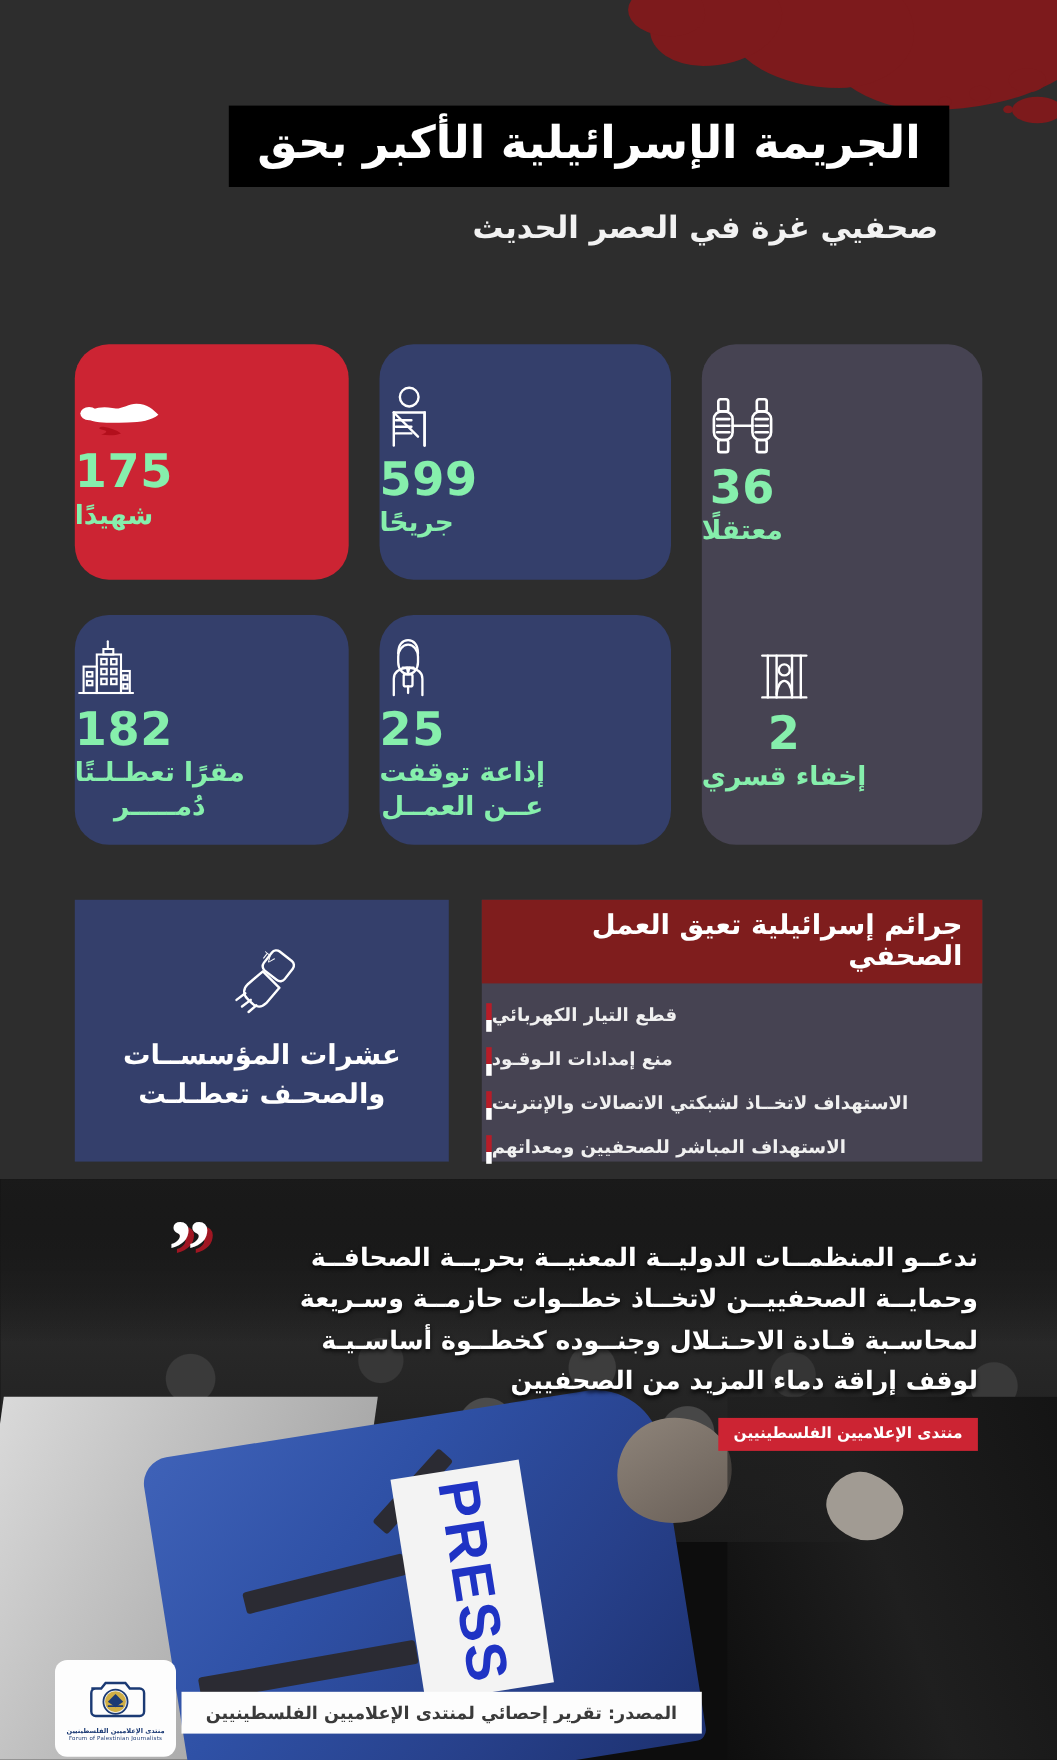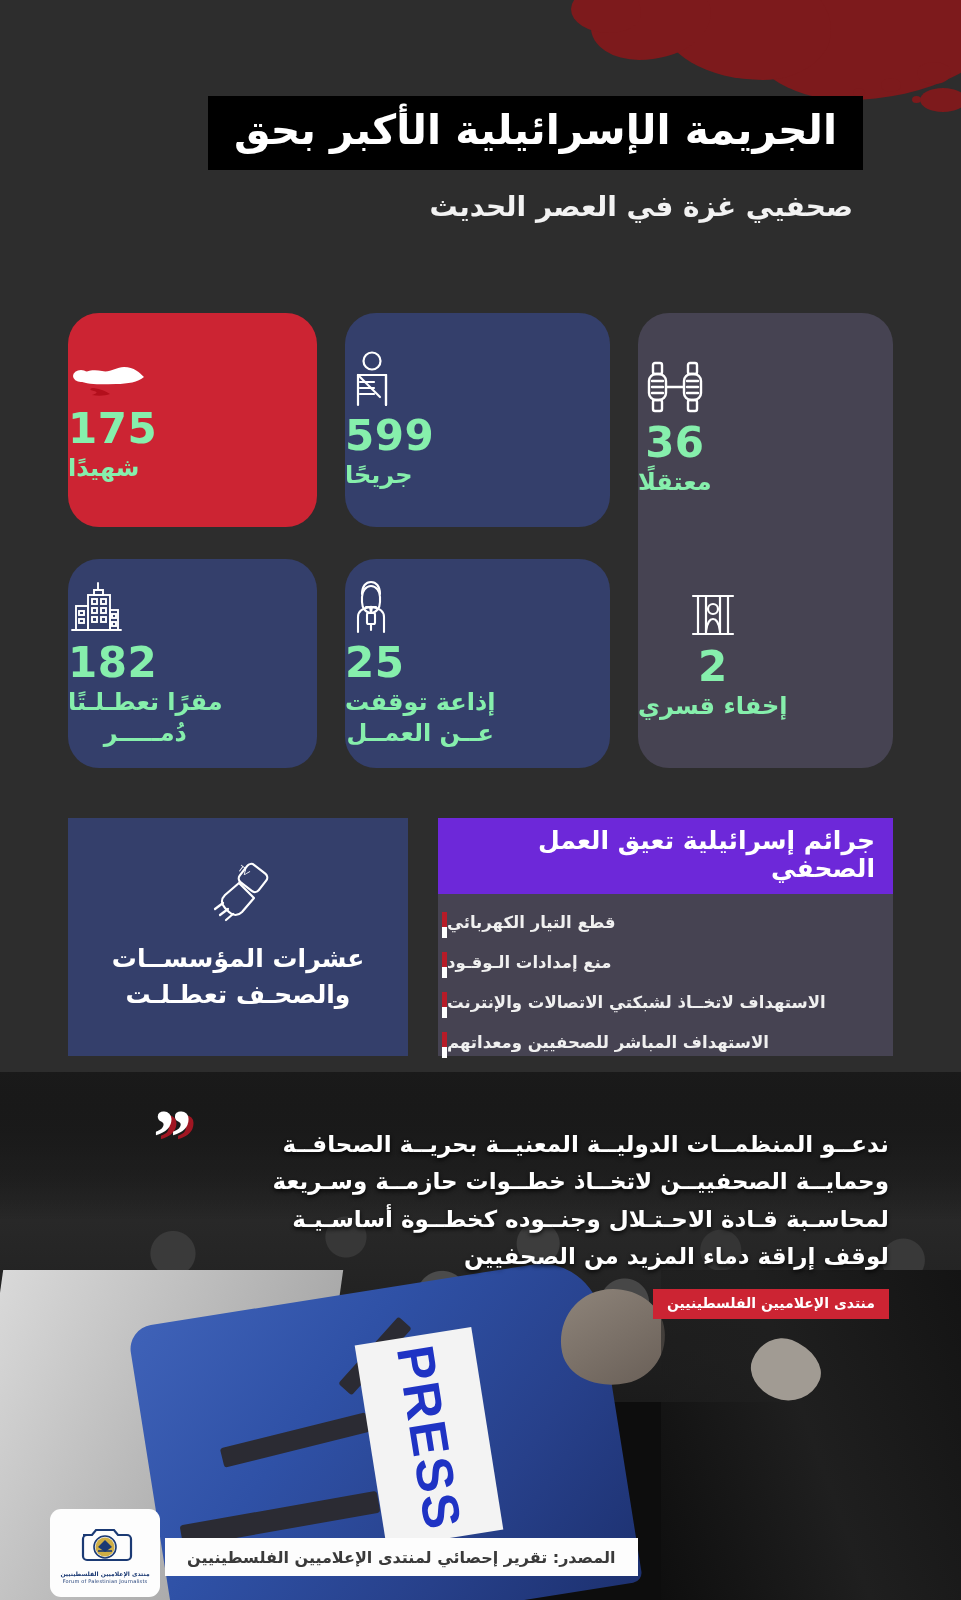--- a/index.html
+++ b/index.html
@@ -73,21 +73,21 @@
   .card-martyrs  { right:576px; top:0;   width:249px; height:214px; background:#cc2433; }
   .card-radio    { right:283px; top:246px; width:265px; height:209px; background:#343f6b; }
   .card-hq       { right:576px; top:246px; width:249px; height:209px; background:#343f6b; }
 
   
   .crimes {
     position:absolute; top:818px; right:68px; width:455px; height:238px;
     background:#464352;
   }
   .crimes-title {
-    background:#6d28d9; color:#fff;
+    background:#7f1d1d; color:#fff;
     font-size:25px; font-weight:bold;
     padding:9px 18px 12px 18px;
     text-align:right;
     line-height:1.1;
   }
   .crimes-list { padding:16px 10px 10px 0; }
   .crime-item {
     display:flex; justify-content:flex-start;
     flex-direction:row-reverse;
     padding:2px 0 2px 0;

